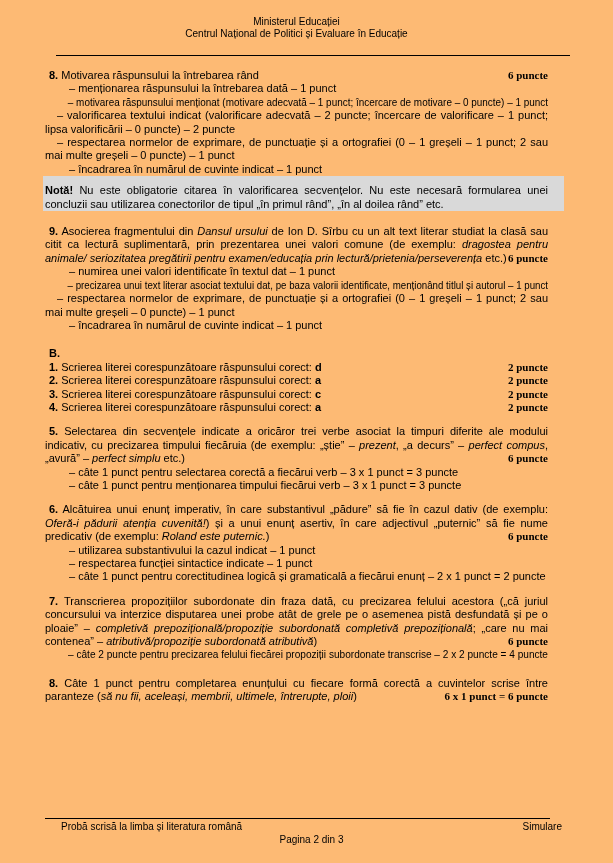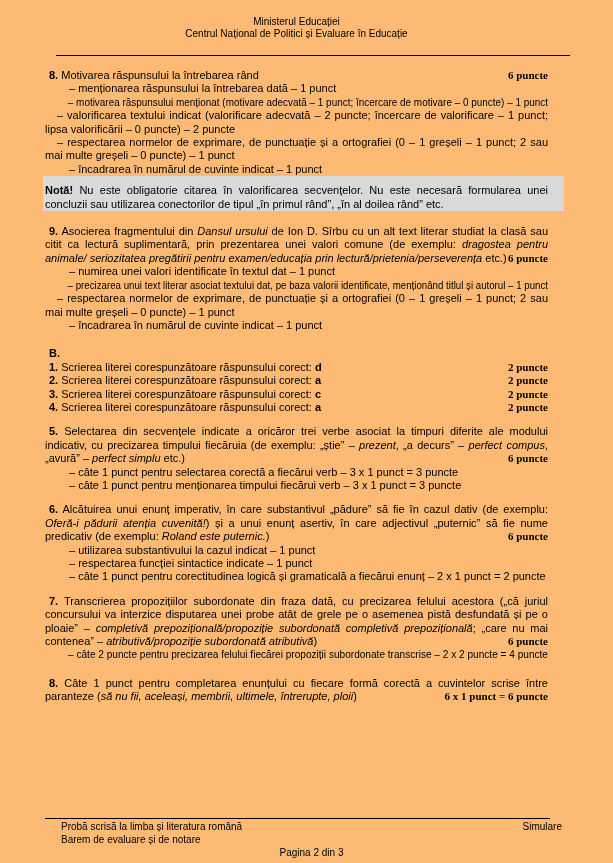--- a/index.html
+++ b/index.html
@@ -92,18 +92,17 @@
     <p class="para item"><span class="fit" style="transform: scaleX(0.9175);">– câte 2 puncte pentru precizarea felului fiecărei propoziții subordonate transcrise – 2 x 2 puncte = 4 puncte</span></p>
   </div>
 
   <div class="mt15">
     <p class="para head"><b>8.</b><span> Câte 1 punct pentru completarea enunțului cu fiecare formă corectă a cuvintelor scrise între paranteze (</span><i>să nu fii, aceleași, membrii, ultimele, întrerupte, ploii</i><span>)</span><span class="pts">6 x 1 punct = 6 puncte</span></p>
   </div>
 
   <div class="rule rule-bottom"></div>
   <div class="footer">
     <div>Probă scrisă la limba și literatura română</div>
-    <div>Barem de evaluare și de notare</div>
     <div class="variant">Simulare</div>
     <div class="pageno">Pagina 2 din 3</div>
   </div>
 
 </div>
 
 </body></html>

